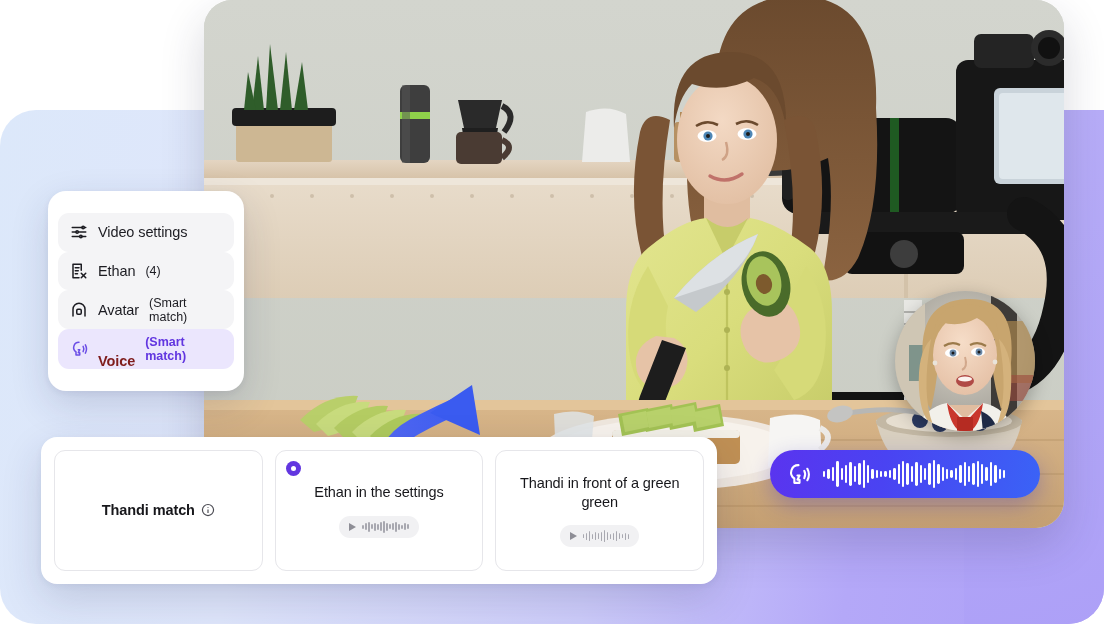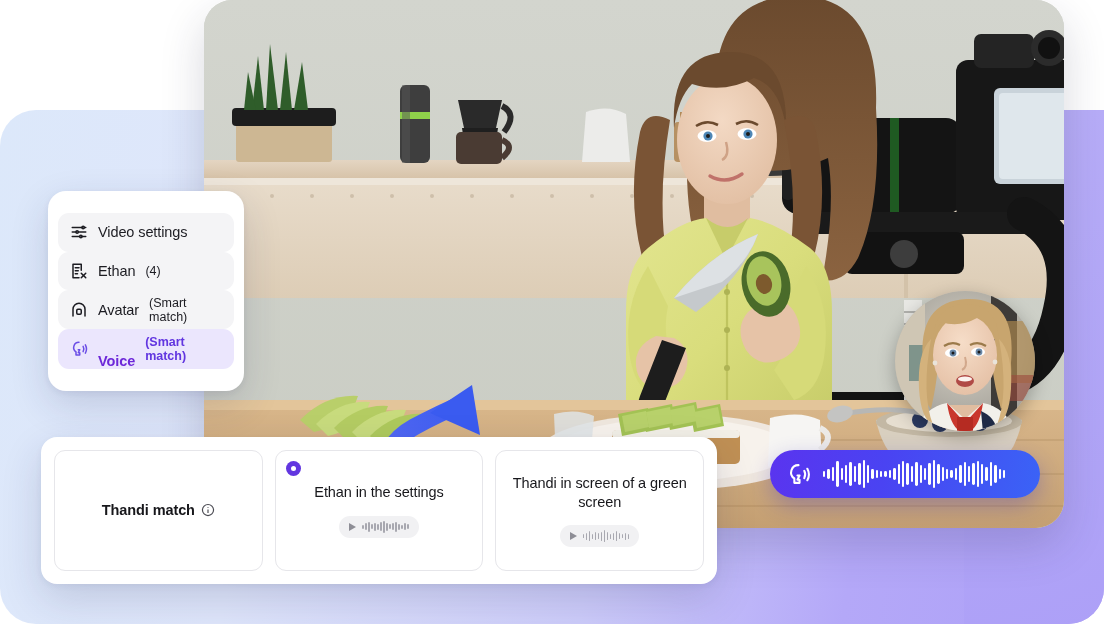--- a/index.html
+++ b/index.html
@@ -52,21 +52,21 @@
     height:41px; padding:0 12px; border-radius:11px;
     background:#f4f4f6; cursor:pointer;
   }
   .menu-item.active{ background:#ebe6fd; }
   .menu-item .mi-icon{ width:18px; height:18px; flex:0 0 18px; display:block; color:#1c1c22; }
   .menu-item.active .mi-icon{ color:#6b4ee6; }
   .menu-item .mi-label{
     font-size:14.5px; color:#1c1c22; font-weight:500; white-space:nowrap;
     letter-spacing:-.1px;
   }
-  .menu-item.active .mi-label{ color:#6d28d9; font-weight:700;margin-top:24px; }
+  .menu-item.active .mi-label{ color:#7f1d1d; font-weight:700;margin-top:24px; }
   .menu-item .mi-sub{ font-size:12.5px; font-weight:400; color:#1c1c22; }
   .menu-item.active .mi-sub{ color:#6236e0; font-weight:700; font-size:12.5px; }
 
   
   .voice-card{
     position:absolute; left:41px; top:437px; width:676px; height:147px;
     background:#fff; border-radius:16px;
     box-shadow:0 16px 40px rgba(40,45,90,.16), 0 2px 6px rgba(40,45,90,.06);
     padding:13px; display:flex; gap:12px;
   }
@@ -517,21 +517,21 @@
             <span style="height: 10px;"></span>
             <span style="height: 6px;"></span>
             <span style="height: 4px;"></span>
             <span style="height: 7px;"></span>
             <span style="height: 5px;"></span>
           </span>
       </div>
     </div>
 
     <div class="opt">
-      <div class="opt-title">Thandi in screen of a green screen</div>
+      <div class="opt-title">Thandi in front of a green green</div>
       <div class="play-pill">
         <span class="play-tri"></span>
         <span class="mini-wave">
             <span style="height: 4px;"></span>
             <span style="height: 7px;"></span>
             <span style="height: 10px;"></span>
             <span style="height: 5px;"></span>
             <span style="height: 8px;"></span>
             <span style="height: 6px;"></span>
             <span style="height: 9px;"></span>

